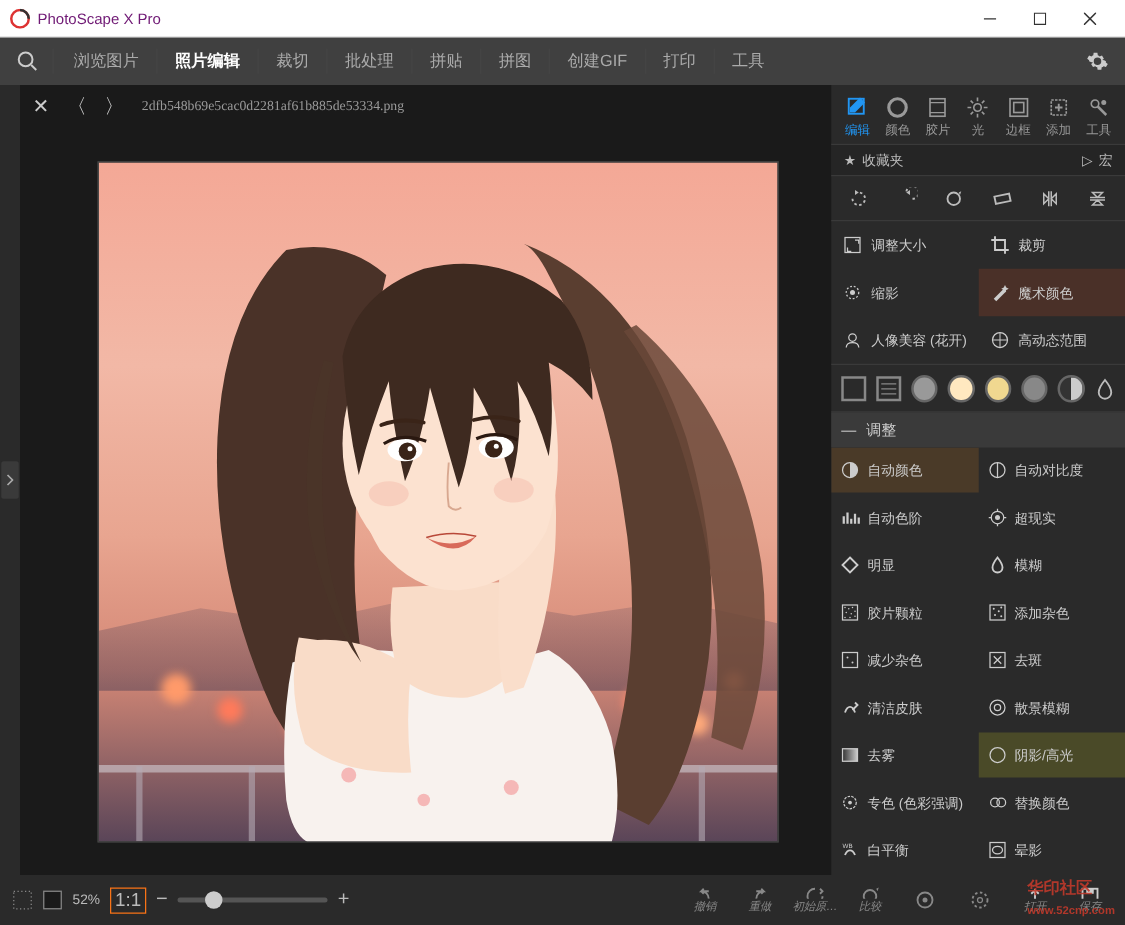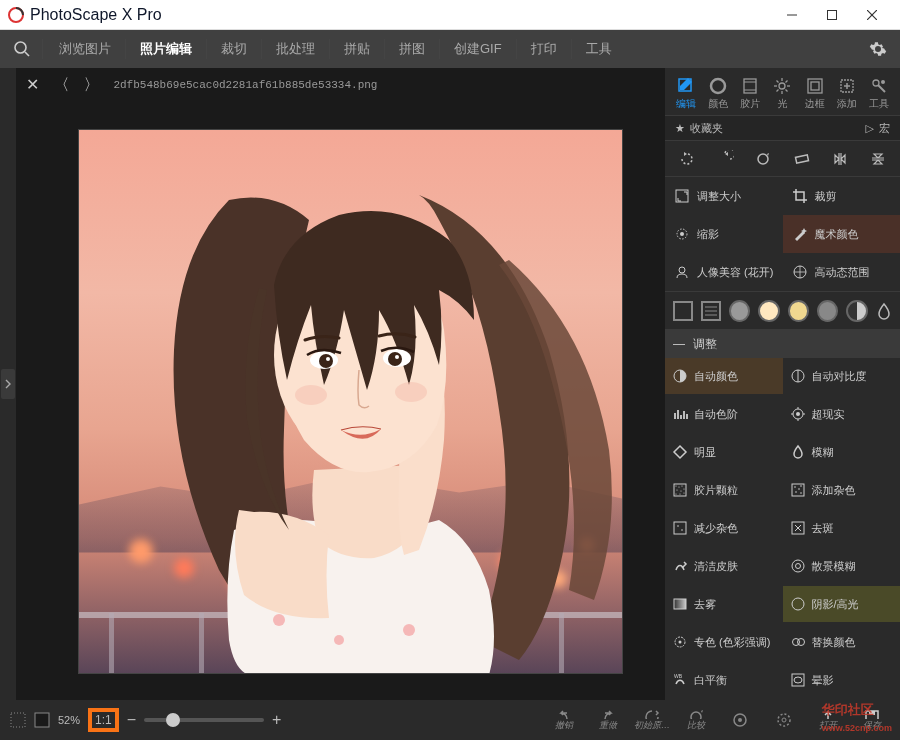--- a/index.html
+++ b/index.html
@@ -1,35 +1,35 @@
 <!DOCTYPE html>
 <html><head>
 <meta charset="utf-8">
 <style>
 * { margin: 0; padding: 0; box-sizing: border-box; font-family: "Microsoft YaHei", sans-serif; }
 body { width: 900px; height: 740px; background: #fff; overflow: hidden; position: relative; }
 .titlebar { height: 30px; background: #fff; display: flex; align-items: center; padding: 0 8px; border-bottom: 1px solid #ddd; }
 .titlebar .logo { width: 16px; height: 16px; margin-right: 6px; }
-.titlebar .title { font-size: 16px; color: #0f172a; flex: 1; }
+.titlebar .title { font-size: 12px; color: #701a75; flex: 1; }
 .titlebar .winbtns { display: flex; }
 .titlebar .winbtn { width: 40px; height: 28px; display: flex; align-items: center; justify-content: center; cursor: pointer; color: #333; }
 .menubar { height: 38px; background: #404040; display: flex; align-items: center; padding: 0 8px; gap: 2px; }
 .menubar .search { width: 28px; height: 28px; display: flex; align-items: center; justify-content: center; color: #ccc; }
 .menubar .divider { width: 1px; height: 20px; background: #444; margin: 0 4px; }
 .menubar .menuitem { color: #aaa; font-size: 13px; padding: 6px 10px; cursor: pointer; white-space: nowrap; }
 .menubar .menuitem.active { color: #fff; font-weight: bold; }
 .menubar .spacer { flex: 1; }
 .menubar .gear { width: 28px; color: #ccc; display: flex; align-items: center; justify-content: center; }
 .content { display: flex; height: 632px; background: #1a1a1a; }
 .left-strip { width: 16px; background: #2a2a2a; display: flex; align-items: center; justify-content: center; }
 .left-strip .handle { width: 14px; height: 30px; background: #3a3a3a; border-radius: 2px; display: flex; align-items: center; justify-content: center; color: #888; font-size: 10px; }
 .canvas-area { flex: 1; background: #1a1a1a; display: flex; flex-direction: column; }
 .file-bar { height: 34px; display: flex; align-items: center; padding: 0 10px; gap: 14px; color: #ccc; }
 .file-bar .nav { display: flex; gap: 14px; font-size: 16px; }
-.file-bar .fname { font-size: 11px; color: #999; font-family: Liberation Mono, monospace; }
+.file-bar .fname { font-size: 11px; color: #999; font-family: Liberation Serif, serif; }
 .canvas-wrap { flex: 1; display: flex; align-items: center; justify-content: center; padding: 10px 30px 10px 50px; }
 .canvas { width: 545px; height: 545px; background: #333; border: 1px solid #444; position: relative; overflow: hidden; }
 .right-panel { width: 235px; background: #2a2a2a; display: flex; flex-direction: column; font-size: 12px; color: #ccc; }
 .tool-tabs { display: flex; padding: 6px 6px 2px 6px; gap: 2px; justify-content: space-around; }
 .tool-tab { flex: 1; display: flex; flex-direction: column; align-items: center; padding: 2px 0; cursor: pointer; color: #999; }
 .tool-tab.active { color: #2196F3; }
 .tool-tab .ticon { font-size: 16px; height: 20px; display: flex; align-items: center; }
 .tool-tab .tlabel { font-size: 10px; margin-top: 1px; }
 .fav-bar { height: 26px; display: flex; align-items: center; padding: 0 10px; gap: 18px; border-top: 1px solid #3a3a3a; border-bottom: 1px solid #3a3a3a; background: #252525; }
 .fav-bar .fitem { display: flex; align-items: center; gap: 5px; color: #bbb; font-size: 11px; }
@@ -699,21 +699,21 @@
 
 <div class="bottombar">
   <div class="bgrp">
     <svg width="16" height="16">
         <rect x="1" y="1" width="14" height="14" fill="none" stroke="#888" stroke-dasharray="1 2"></rect>
       </svg>
     <svg width="16" height="16">
         <rect x="1" y="1" width="14" height="14" fill="#1a1a1a" stroke="#888"></rect>
       </svg>
     <span>52%</span>
-    <span style="border:4px solid #f97316;padding:1px 3px;font-size:12px">1:1</span>
+    <span style="border:1px solid #f97316;padding:1px 3px;font-size:15px">1:1</span>
     <span style="font-size:16px;cursor:pointer">−</span>
     <div class="zoom-slider">
         <div class="zoom-thumb"></div>
       </div>
     <span style="font-size:16px;cursor:pointer">+</span>
   </div>
   <div class="spacer"></div>
   <div class="bgrp" id="bottom-actions">
       <div class="bicon" style="display: flex; flex-direction: column; align-items: center; width: 36px; cursor: pointer;">
         <svg width="18" height="18">

